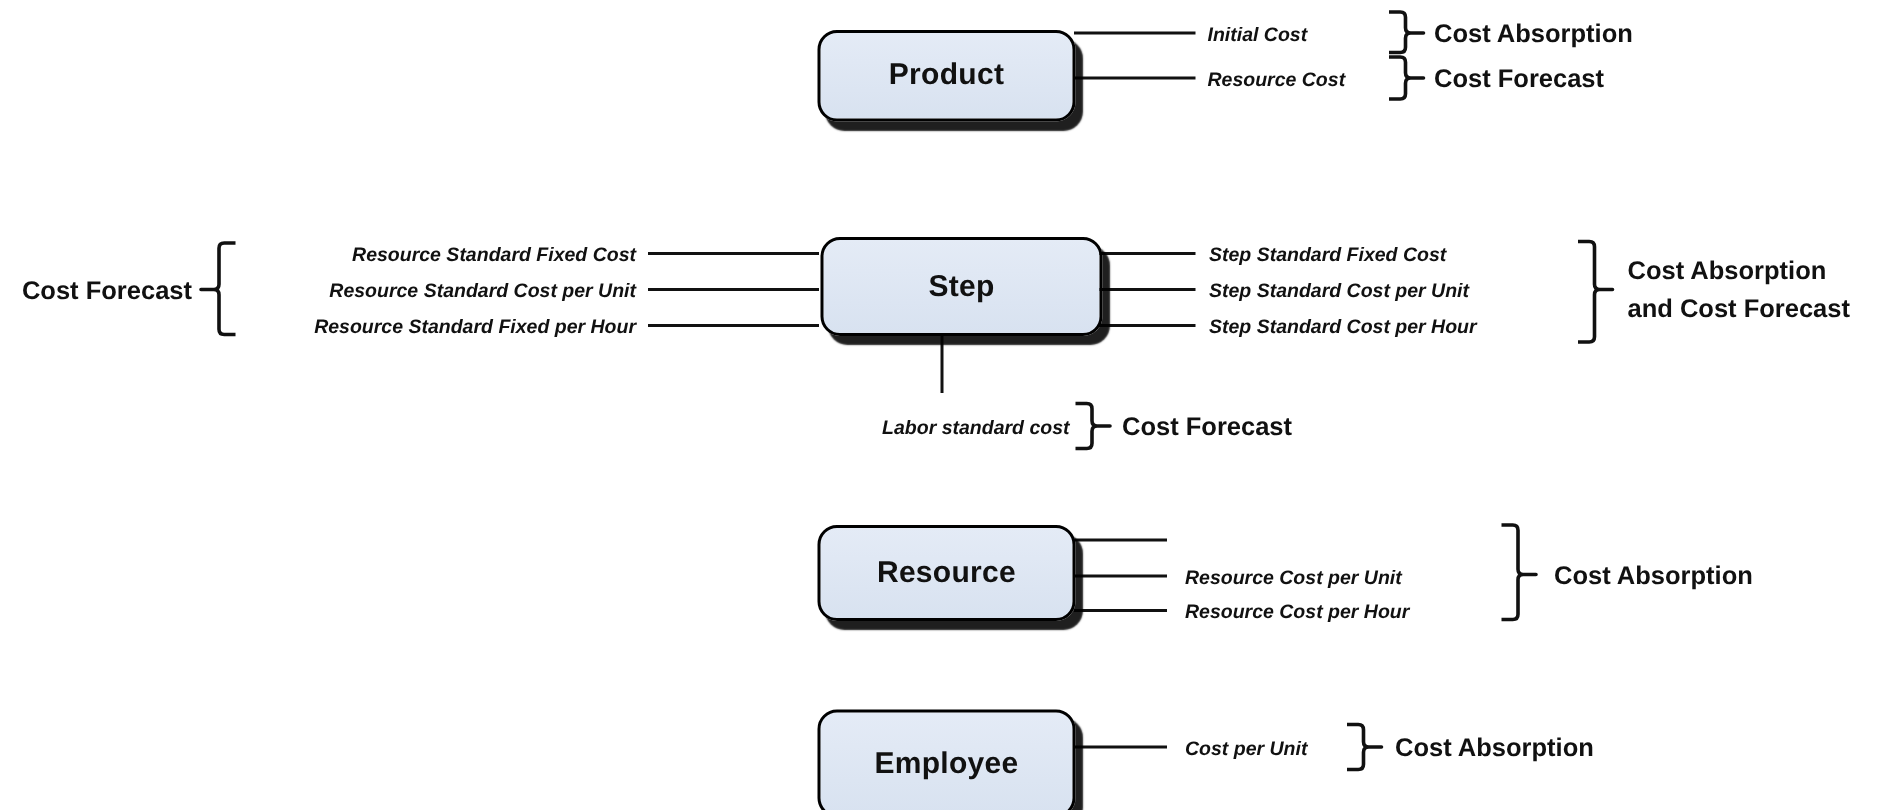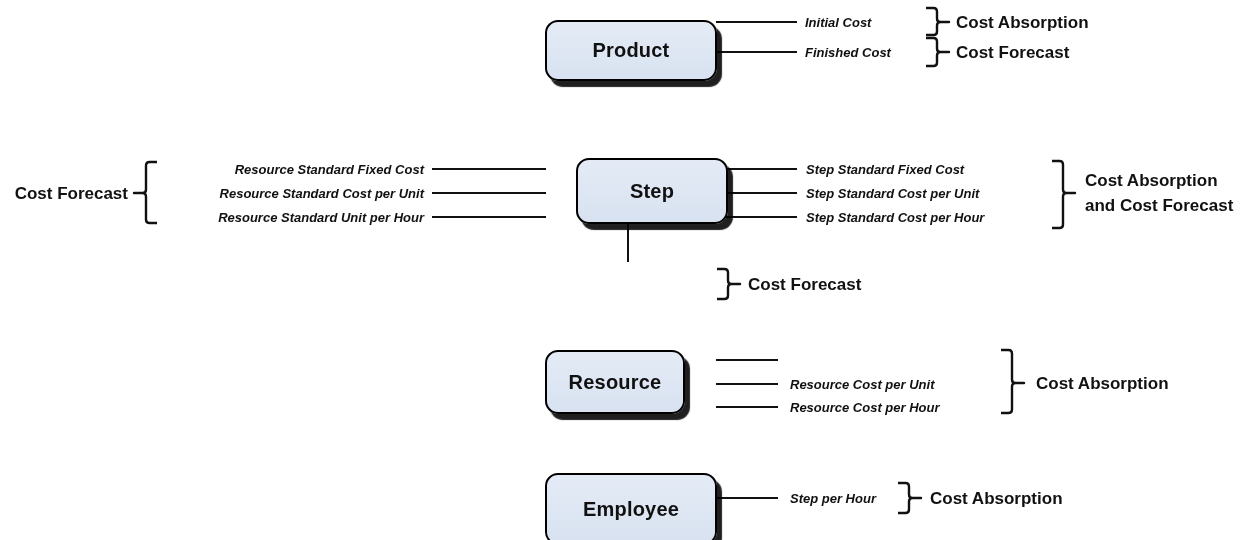--- a/index.html
+++ b/index.html
@@ -51,49 +51,50 @@
       <path d="M 1052 161 L 1059.5 161 Q 1063 161 1063 164.5 L 1063 189.5 Q 1063 193 1066.5 193 L 1075 193 L 1066.5 193 Q 1063 193 1063 196.5 L 1063 224.5 Q 1063 228 1059.5 228 L 1052 228" class="brace"></path>
       <path d="M 717 269 L 724.5 269 Q 728 269 728 272.5 L 728 280.5 Q 728 284 731.5 284 L 740 284 L 731.5 284 Q 728 284 728 287.5 L 728 295.5 Q 728 299 724.5 299 L 717 299" class="brace"></path>
       <path d="M 1001 350 L 1008.5 350 Q 1012 350 1012 353.5 L 1012 379.5 Q 1012 383 1015.5 383 L 1024 383 L 1015.5 383 Q 1012 383 1012 386.5 L 1012 409.5 Q 1012 413 1008.5 413 L 1001 413" class="brace"></path>
       <path d="M 898 483 L 905.5 483 Q 909 483 909 486.5 L 909 494.5 Q 909 498 912.5 498 L 921 498 L 912.5 498 Q 909 498 909 501.5 L 909 509.5 Q 909 513 905.5 513 L 898 513" class="brace"></path>
     </svg>
 
   <div class="entity-box" style="left:545px;top:20px;width:172px;height:61px">
     <span class="entity-label">Product</span>
   </div>
   <div class="lbl attr" style="left:805px;top:12px">Initial Cost</div>
-  <div class="lbl attr" style="left:805px;top:42px">Finished Cost</div>
+  <div class="lbl attr" style="left:805px;top:42px">Resource Cost</div>
   <div class="lbl cat" style="left:956px;top:12px">Cost Absorption</div>
   <div class="lbl cat" style="left:956px;top:42px">Cost Forecast</div>
 
   <div class="lbl cat right-a" style="right:1127px;top:183px">Cost Forecast</div>
   <div class="lbl attr right-a" style="right:831px;top:159px">Resource Standard Fixed Cost</div>
   <div class="lbl attr right-a" style="right:831px;top:183px">Resource Standard Cost per Unit</div>
-  <div class="lbl attr right-a" style="right:831px;top:207px">Resource Standard Unit per Hour</div>
+  <div class="lbl attr right-a" style="right:831px;top:207px">Resource Standard Fixed per Hour</div>
 
-  <div class="entity-box" style="left:576px;top:158px;width:152px;height:66px">
+  <div class="entity-box" style="left:547px;top:158px;width:188px;height:66px">
     <span class="entity-label">Step</span>
   </div>
 
   <div class="lbl attr" style="left:806px;top:183px">Step Standard Cost per Unit</div>
   <div class="lbl attr" style="left:806px;top:159px">Step Standard Fixed Cost</div>
   <div class="lbl attr" style="left:806px;top:207px">Step Standard Cost per Hour</div>
   <div class="cat-multi" style="left:1085px;top:168px">
     <span>Cost Absorption</span><br>
     <span>and Cost Forecast</span>
   </div>
 
+  <div class="lbl attr right-a" style="right:542px;top:274px">Labor standard cost</div>
   <div class="lbl cat" style="left:748px;top:274px">Cost Forecast</div>
 
-  <div class="entity-box" style="left:545px;top:350px;width:140px;height:64px">
+  <div class="entity-box" style="left:545px;top:350px;width:172px;height:64px">
     <span class="entity-label">Resource</span>
   </div>
   <div class="lbl attr" style="left:790px;top:374px">Resource Cost per Unit</div>
   <div class="lbl attr" style="left:790px;top:397px">Resource Cost per Hour</div>
   <div class="lbl cat" style="left:1036px;top:373px">Cost Absorption</div>
 
   <div class="entity-box" style="left:545px;top:473px;width:172px;height:72px">
     <span class="entity-label">Employee</span>
   </div>
-  <div class="lbl attr" style="left:790px;top:488px">Step per Hour</div>
+  <div class="lbl attr" style="left:790px;top:488px">Cost per Unit</div>
   <div class="lbl cat" style="left:930px;top:488px">Cost Absorption</div>
 
 </div>
 
 </body></html>

